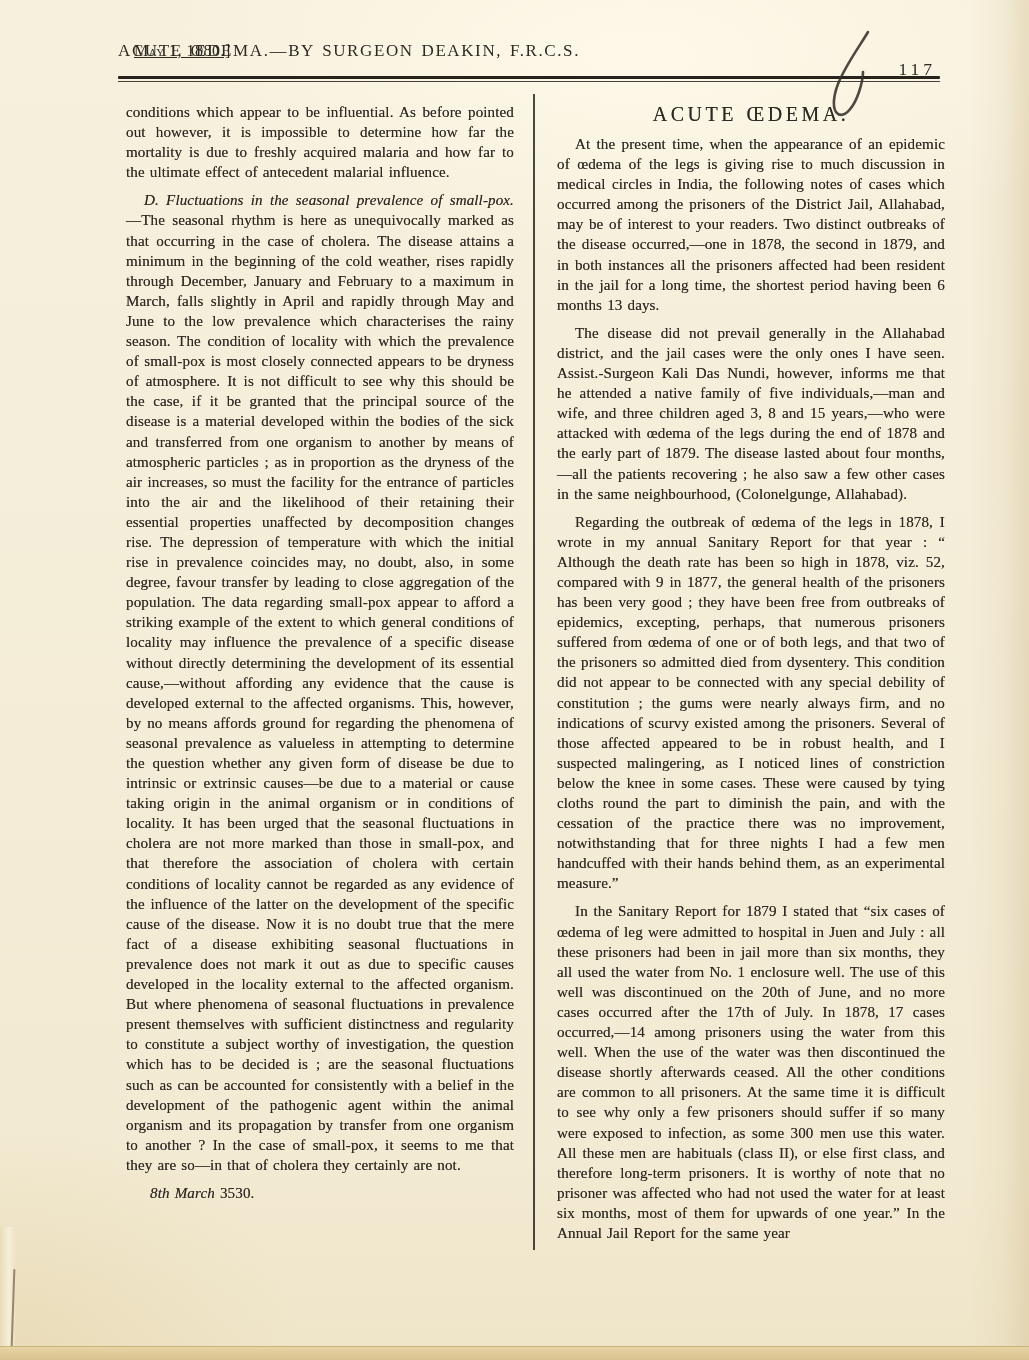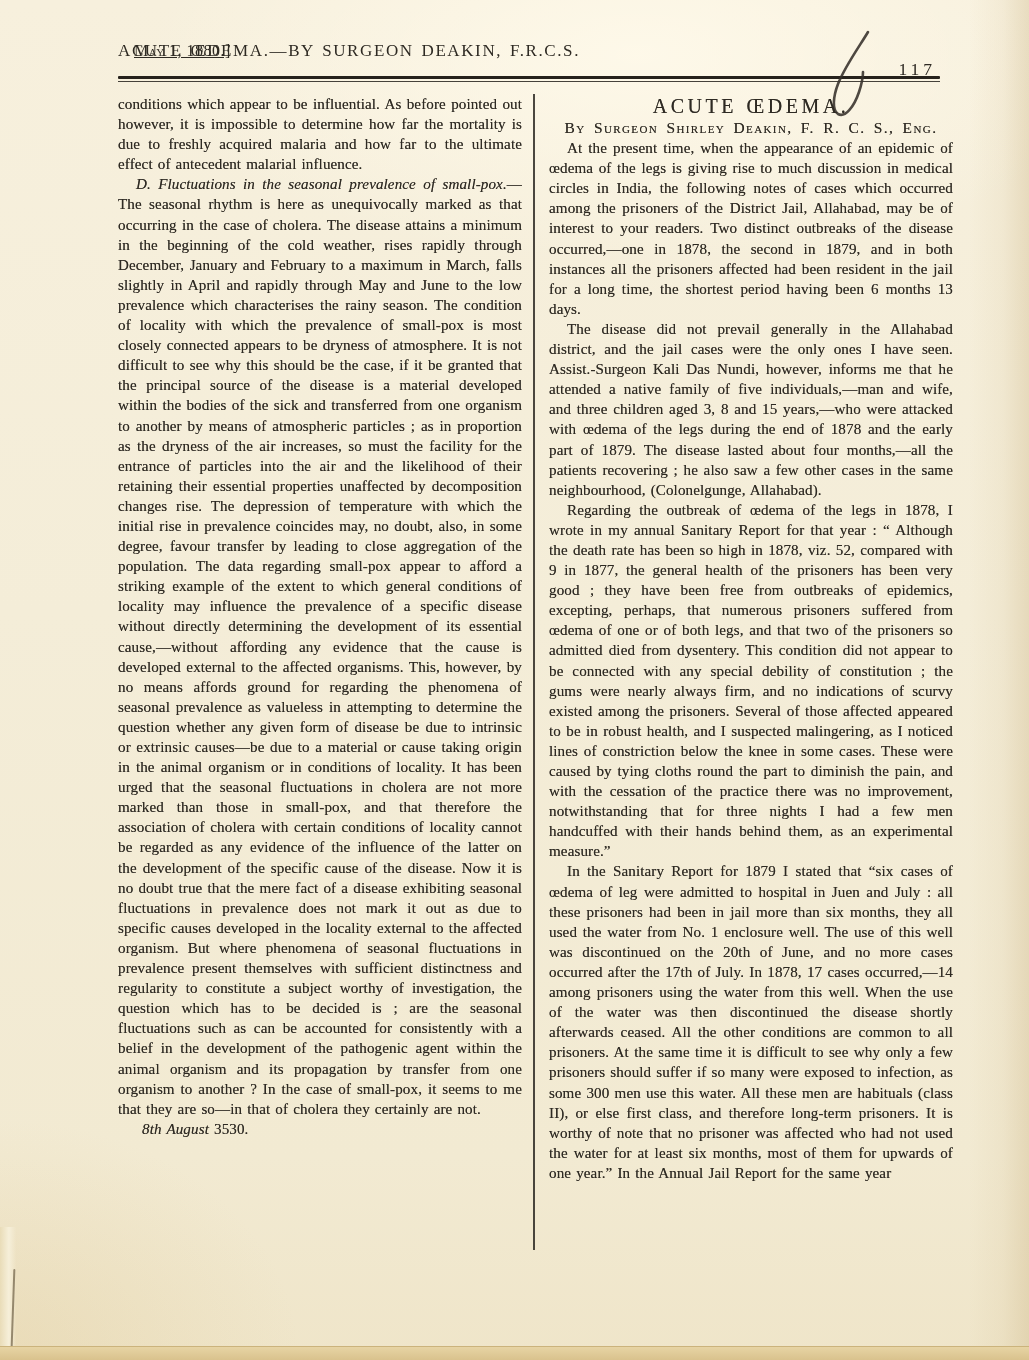--- a/index.html
+++ b/index.html
@@ -30,21 +30,21 @@
   .rule .thin{height:1px;background:#26221c;margin-top:2px;opacity:.85;}
 
   .penmark{position:absolute;left:805px;top:28px;}
 
   
   .divider{position:absolute;left:533px;top:94px;width:2px;height:1156px;background:#2c2822;opacity:.85;}
   .col{position:absolute;top:94px;width:404px;font-size:15.1px;line-height:20.1px;text-align:justify;
        letter-spacing:.1px;word-spacing:.08em;text-shadow:0 0 .5px rgba(46,42,35,.65);}
   .col-left{left:118px;}
   .col-right{left:549px;}
-  .col p{margin:0;}
+  .col p{margin:8px;}
   .indent{text-indent:18px;}
   i.lead{}
   .date-line{text-indent:24px;margin-top:1px;}
   .art-title{text-align:center;font-size:20px;letter-spacing:3.5px;line-height:24px;margin:0 0 4px 0;text-indent:0;}
   .art-byline{text-align:center;font-variant:small-caps;font-size:15.5px;letter-spacing:1.4px;word-spacing:3px;margin:0 0 5px 0;text-indent:0;}
 </style>
 </head>
 <body>
 
 <div class="sheet">
@@ -61,26 +61,25 @@
 
   <svg class="penmark" width="90" height="100" viewBox="0 0 90 100">
     <path d="M63 4 C 56 16, 40 38, 33 56 C 28 69, 27 82, 33 86 C 40 90, 49 79, 54 64 C 57 55, 58 48, 58 44" fill="none" stroke="#35302a" stroke-width="2.6" stroke-linecap="round" opacity="0.88"></path>
   </svg>
 
   <div class="divider"></div>
 
   <div class="col col-left">
     <p>conditions which appear to be influential.  As before pointed out however, it is impossible to determine how far the mortality is due to freshly acquired malaria and how far to the ultimate effect of antecedent malarial influence.</p>
     <p class="indent"><i class="lead">D. Fluctuations in the seasonal prevalence of small-pox.</i><span>—The seasonal rhythm is here as unequivocally marked as that occurring in the case of cholera.  The disease attains a minimum in the beginning of the cold weather, rises rapidly through December, January and February to a maximum in March, falls slightly in April and rapidly through May and June to the low prevalence which characterises the rainy season.  The condition of locality with which the prevalence of small-pox is most closely connected appears to be dryness of atmosphere.  It is not difficult to see why this should be the case, if it be granted that the principal source of the disease is a material developed within the bodies of the sick and transferred from one organism to another by means of atmospheric particles ; as in proportion as the dryness of the air increases, so must the facility for the entrance of particles into the air and the likelihood of their retaining their essential properties unaffected by decomposition changes rise.  The depression of temperature with which the initial rise in prevalence coincides may, no doubt, also, in some degree, favour transfer by leading to close aggregation of the population.  The data regarding small-pox appear to afford a striking example of the extent to which general conditions of locality may influence the prevalence of a specific disease without directly determining the development of its essential cause,—without affording any evidence that the cause is developed external to the affected organisms.  This, however, by no means affords ground for regarding the phenomena of seasonal prevalence as valueless in attempting to determine the question whether any given form of disease be due to intrinsic or extrinsic causes—be due to a material or cause taking origin in the animal organism or in conditions of locality.  It has been urged that the seasonal fluctuations in cholera are not more marked than those in small-pox, and that therefore the association of cholera with certain conditions of locality cannot be regarded as any evidence of the influence of the latter on the development of the specific cause of the disease.  Now it is no doubt true that the mere fact of a disease exhibiting seasonal fluctuations in prevalence does not mark it out as due to specific causes developed in the locality external to the affected organism.  But where phenomena of seasonal fluctuations in prevalence present themselves with sufficient distinctness and regularity to constitute a subject worthy of investigation, the question which has to be decided is ;  are the seasonal fluctuations such as can be accounted for consistently with a belief in the development of the pathogenic agent within the animal organism and its propagation by transfer from one organism to another ?  In the case of small-pox, it seems to me that they are so—in that of cholera they certainly are not.</span></p>
-    <p class="date-line"><i>8th August</i><span> 3530.</span></p>
+    <p class="date-line"><i>8th March</i><span> 3530.</span></p>
   </div>
 
   <div class="col col-right">
     <p class="art-title">ACUTE ŒDEMA.</p>
-    <p class="art-byline">By Surgeon Shirley Deakin, F. R. C. S., Eng.</p>
     <p class="indent">At the present time, when the appearance of an epidemic of œdema of the legs is giving rise to much discussion in medical circles in India, the following notes of cases which occurred among the prisoners of the District Jail, Allahabad, may be of interest to your readers.  Two distinct outbreaks of the disease occurred,—one in 1878, the second in 1879, and in both instances all the prisoners affected had been resident in the jail for a long time, the shortest period having been 6 months 13 days.</p>
     <p class="indent">The disease did not prevail generally in the Allahabad district, and the jail cases were the only ones I have seen.  Assist.-Surgeon Kali Das Nundi, however, informs me that he attended a native family of five individuals,—man and wife, and three children aged 3, 8 and 15 years,—who were attacked with œdema of the legs during the end of 1878 and the early part of 1879.  The disease lasted about four months,—all the patients recovering ; he also saw a few other cases in the same neighbourhood, (Colonelgunge, Allahabad).</p>
     <p class="indent">Regarding the outbreak of œdema of the legs in 1878, I wrote in my annual Sanitary Report for that year : “ Although the death rate has been so high in 1878, viz. 52, compared with 9 in 1877, the general health of the prisoners has been very good ; they have been free from outbreaks of epidemics, excepting, perhaps, that numerous prisoners suffered from œdema of one or of both legs, and that two of the prisoners so admitted died from dysentery. This condition did not appear to be connected with any special debility of constitution ; the gums were nearly always firm, and no indications of scurvy existed among the prisoners.  Several of those affected appeared to be in robust health, and I suspected malingering, as I noticed lines of constriction below the knee in some cases. These were caused by tying cloths round the part to diminish the pain, and with the cessation of the practice there was no improvement, notwithstanding that for three nights I had a few men handcuffed with their hands behind them, as an experimental measure.”</p>
     <p class="indent">In the Sanitary Report for 1879 I stated that “six cases of œdema of leg were admitted to hospital in Juen and July : all these prisoners had been in jail more than six months, they all used the water from No. 1 enclosure well.  The use of this well was discontinued on the 20th of June, and no more cases occurred after the 17th of July.  In 1878, 17 cases occurred,—14 among prisoners using the water from this well.  When the use of the water was then discontinued the disease shortly afterwards ceased.  All the other conditions are common to all prisoners.  At the same time it is difficult to see why only a few prisoners should suffer if so many were exposed to infection, as some 300 men use this water. All these men are habituals (class II), or else first class, and therefore long-term prisoners.  It is worthy of note that no prisoner was affected who had not used the water for at least six months, most of them for upwards of one year.”  In the Annual Jail Report for the same year</p>
   </div>
 
   <div class="binding-edge"></div>
   <div class="binding-line"></div>
   <div class="bottom-edge"></div>
 </div>

